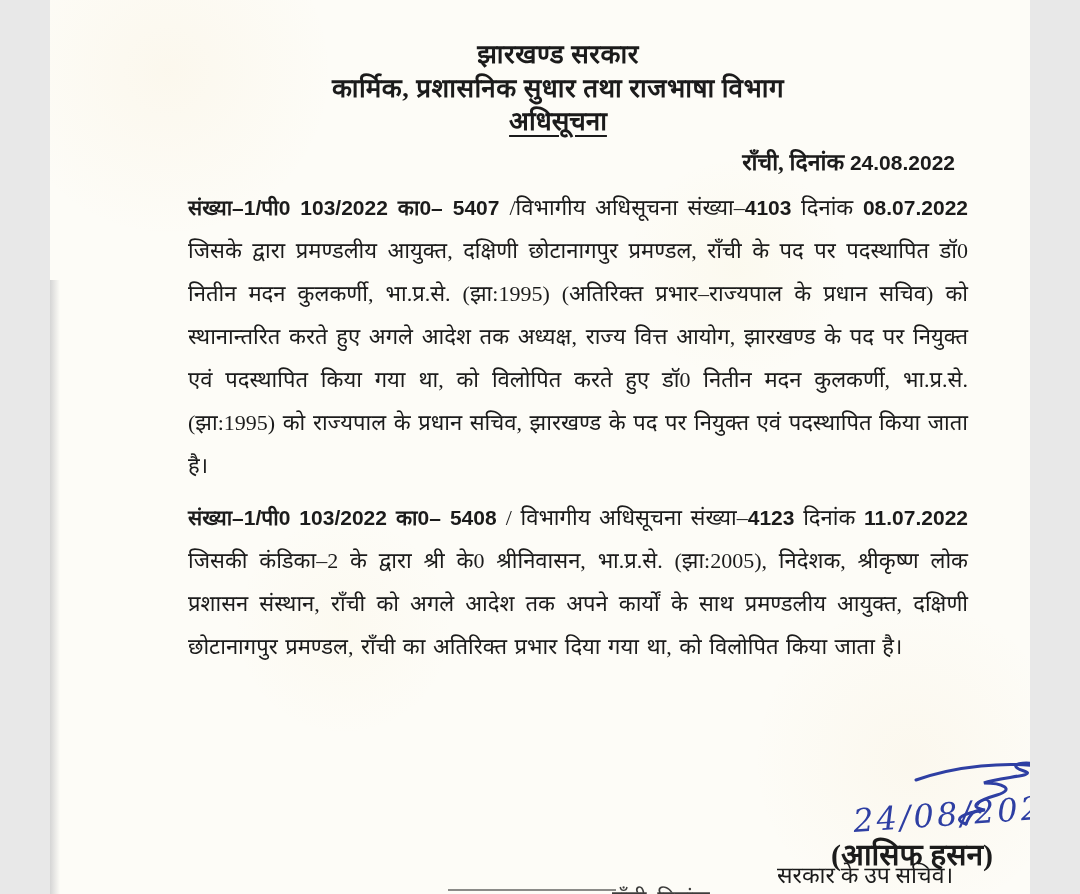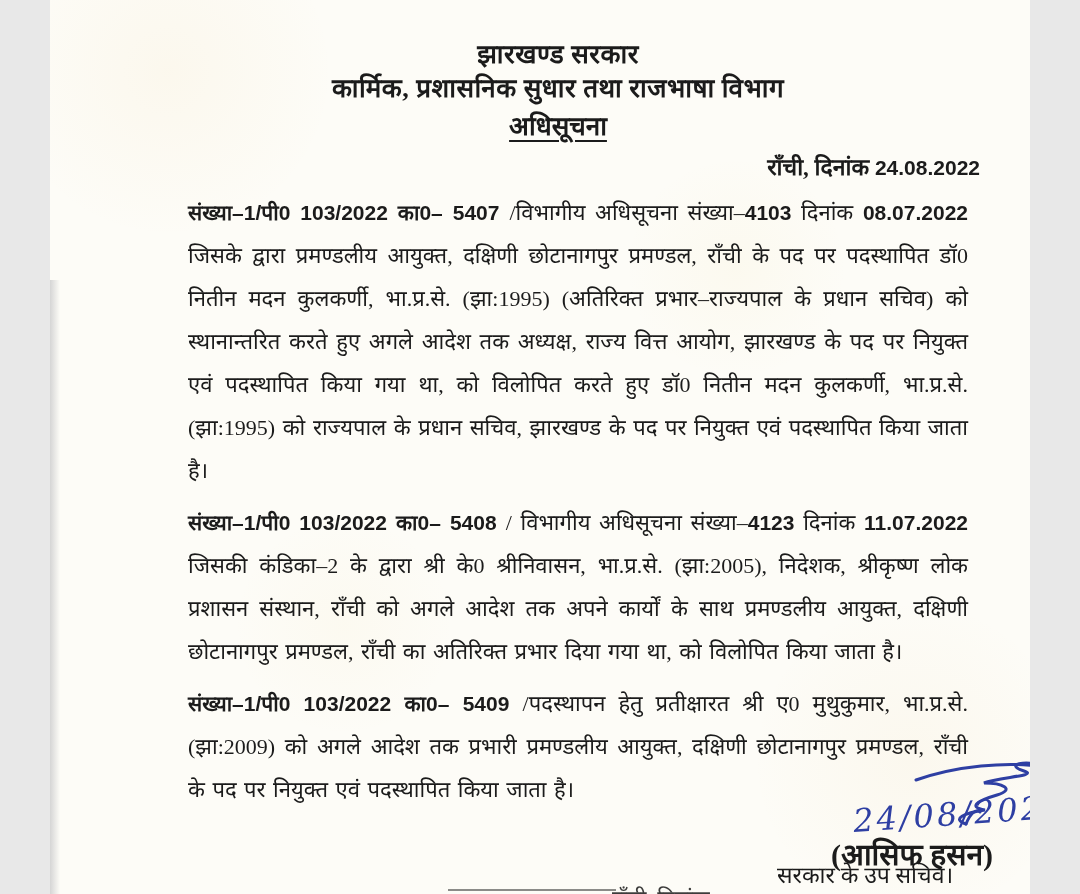--- a/index.html
+++ b/index.html
@@ -22,30 +22,29 @@
   .page::before {
     content: "";
     position: absolute; left: 0; top: 280px; bottom: 0; width: 10px;
     background: linear-gradient(to right, rgba(110,112,125,.28), rgba(110,112,125,0));
     pointer-events: none;
   }
   .header { margin-top: 38px; text-align: center; transform: translateX(18px); }
   .h-line  { font-size: 26px; font-weight: bold; line-height: 34px; letter-spacing: .5px; }
   .doc-title {
     display: inline-block;
-    margin-top: 5px;
     font-size: 26px; font-weight: bold; line-height: 32px;
     text-decoration: underline;
     text-underline-offset: 5px;
     text-decoration-thickness: 2px;
   }
   .header-titles { text-align: center; }
   .date-line {
     margin-top: 7px;
-    padding-right: 50px;
+    padding-right: 75px;
     text-align: right;
     font-size: 23px; font-weight: bold;
   }
   .date-line .plain { font-weight: bold; }
   .body-text { padding: 0 62px 0 138px; }
   .para {
     margin: 9px 0 0 0;
     font-size: 22px;
     line-height: 43px;
     text-align: justify;
@@ -93,21 +92,20 @@
     <span class="plain">राँची, दिनांक </span><span class="num" style="font-weight:bold;">24.08.2022</span>
   </div>
 
   <div class="body-text">
 
     <p class="para"><b>संख्या–1/पी0 103/2022 का0– 5407 </b><span>/विभागीय अधिसूचना संख्या–</span><b>4103</b><span> दिनांक </span><b>08.07.2022</b><span> जिसके द्वारा प्रमण्डलीय आयुक्त, दक्षिणी छोटानागपुर प्रमण्डल, राँची के पद पर पदस्थापित डॉ0 नितीन मदन कुलकर्णी, भा.प्र.से. (झा:1995) (अतिरिक्त प्रभार–राज्यपाल के प्रधान सचिव) को स्थानान्तरित करते हुए अगले आदेश तक अध्यक्ष, राज्य वित्त आयोग, झारखण्ड के पद पर नियुक्त एवं पदस्थापित किया गया था, को विलोपित करते हुए डॉ0 नितीन मदन कुलकर्णी, भा.प्र.से. (झा:1995) को राज्यपाल के प्रधान सचिव, झारखण्ड के पद पर नियुक्त एवं पदस्थापित किया जाता है।</span></p>
 
     <p class="para"><b>संख्या–1/पी0 103/2022 का0– 5408 </b><span>/ विभागीय अधिसूचना संख्या–</span><b>4123</b><span> दिनांक </span><b>11.07.2022</b><span> जिसकी कंडिका–2 के द्वारा श्री के0 श्रीनिवासन, भा.प्र.से. (झा:2005), निदेशक, श्रीकृष्ण लोक प्रशासन संस्थान, राँची को अगले आदेश तक अपने कार्यों के साथ प्रमण्डलीय आयुक्त, दक्षिणी छोटानागपुर प्रमण्डल, राँची का अतिरिक्त प्रभार दिया गया था, को विलोपित किया जाता है।</span></p>
 
 
-    <p class="para"><b>संख्या–1/पी0 103/2022 का0– 5409 </b><span>/पदस्थापन हेतु प्रतीक्षारत श्री ए0 मुथुकुमार, भा.प्र.से. (झा:2009) को अगले आदेश तक प्रभारी प्रमण्डलीय आयुक्त, दक्षिणी छोटानागपुर प्रमण्डल, राँची के पद पर नियुक्त एवं पदस्थापित किया जाता है।</span></p>
 
   </div>
 
 
   <svg class="sign-svg" viewBox="0 0 232 88" xmlns="http://www.w3.org/2000/svg">
     <g stroke="#2e3fa3" stroke-width="3" fill="none" stroke-linecap="round">
       <path d="M68,22 C108,8 158,3 198,9"></path>
       <path d="M198,9 c-22,-8 -42,-2 -22,4 c16,5 -26,6 -40,12 c18,0 32,6 13,12 c-17,5 -31,12 -12,15 c-21,3 -34,9 -19,14"></path>
       <path d="M118,66 c4,-10 10,-16 14,-12"></path>
     </g>

